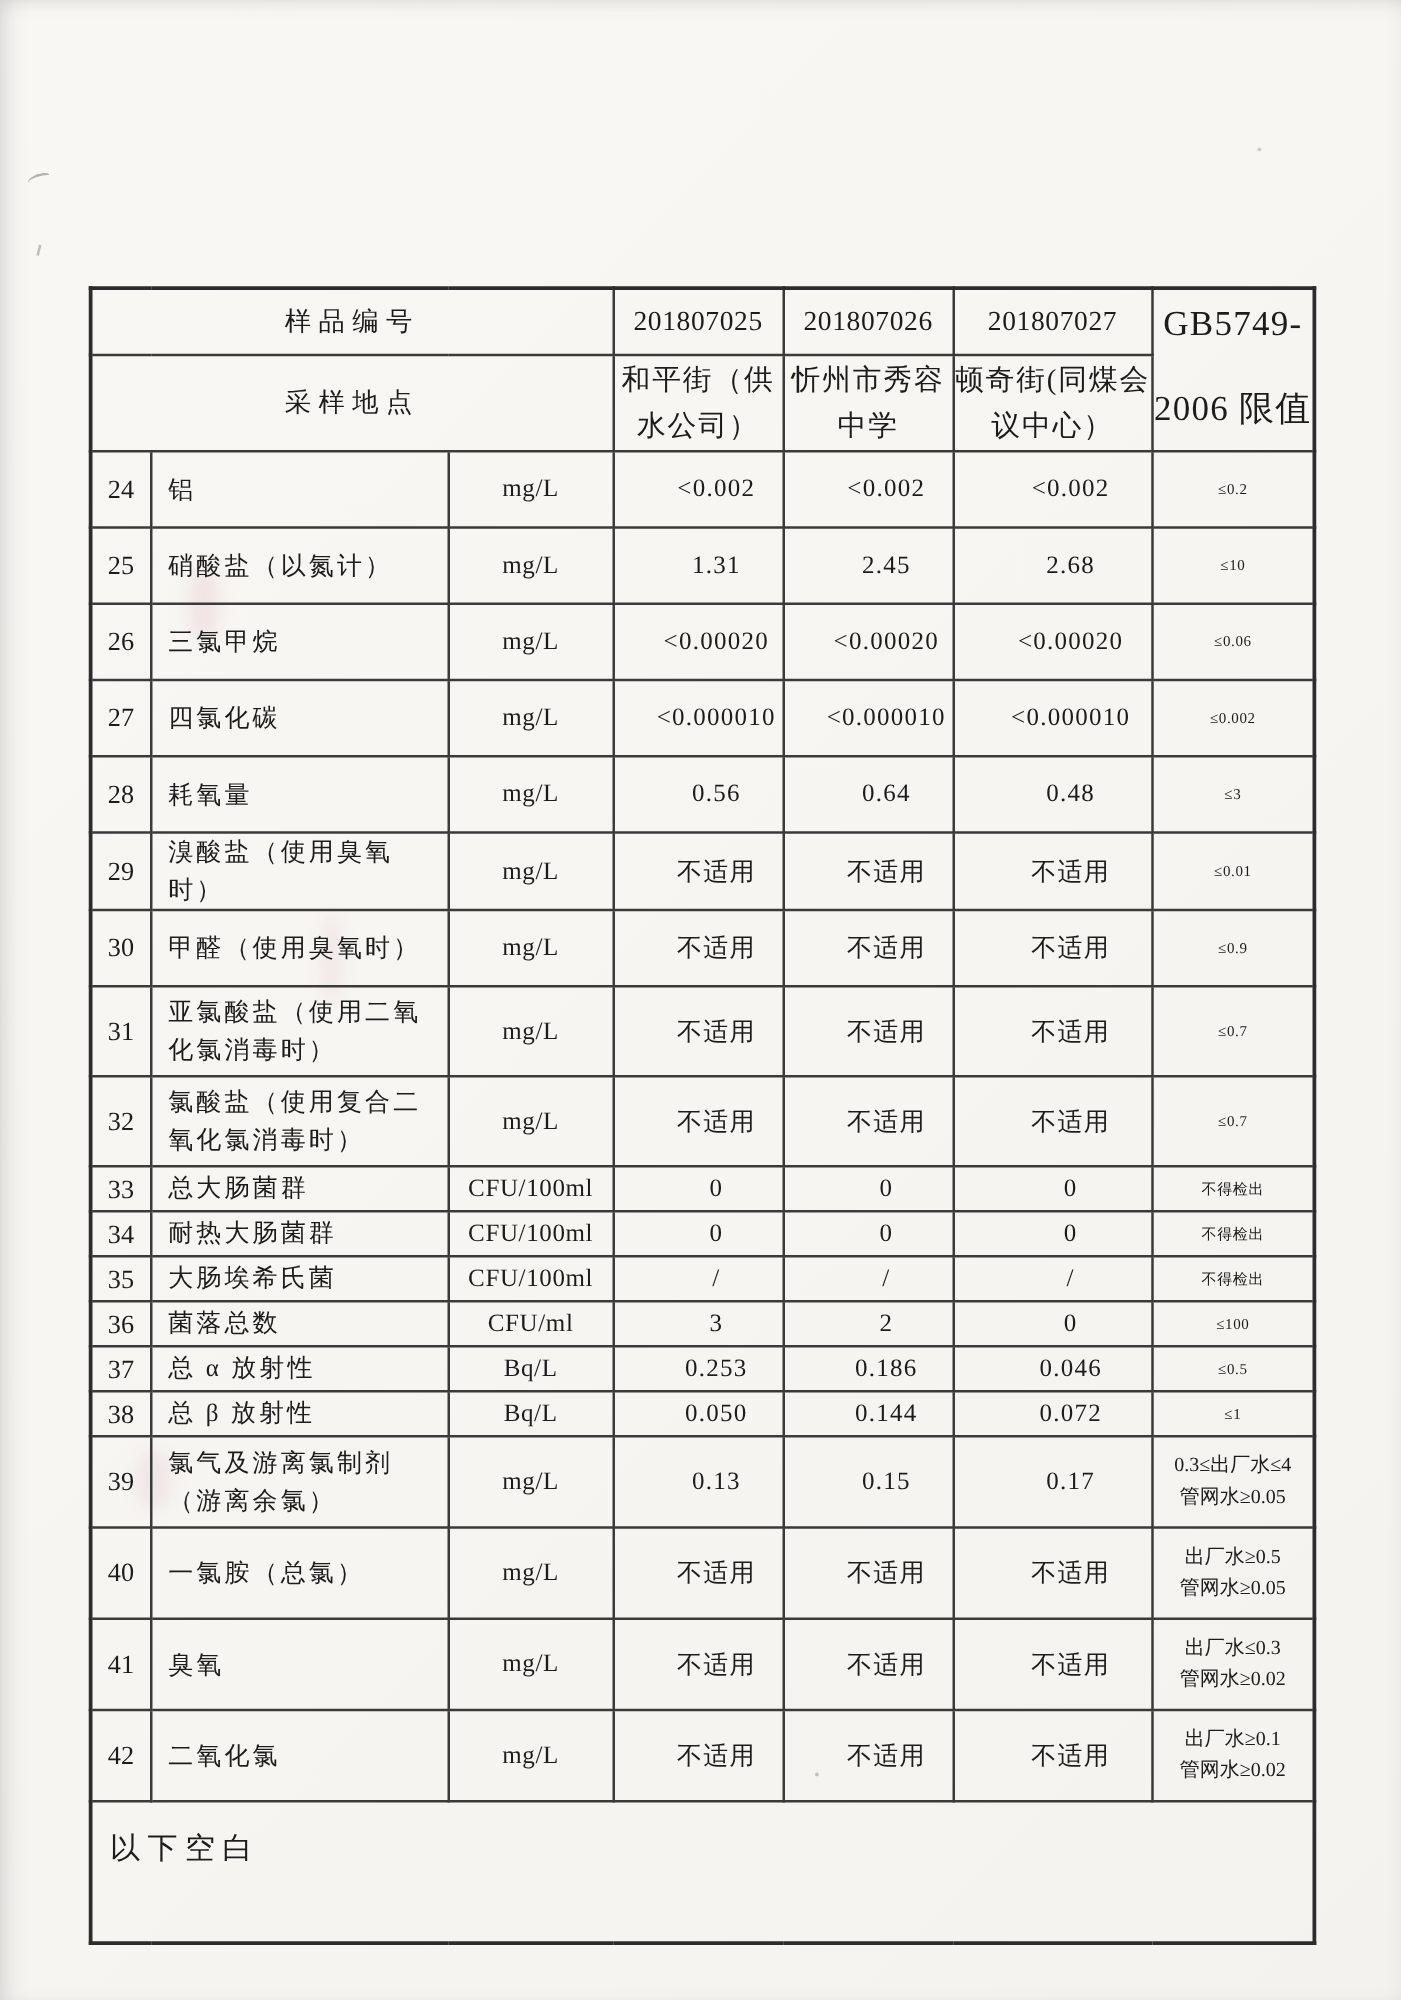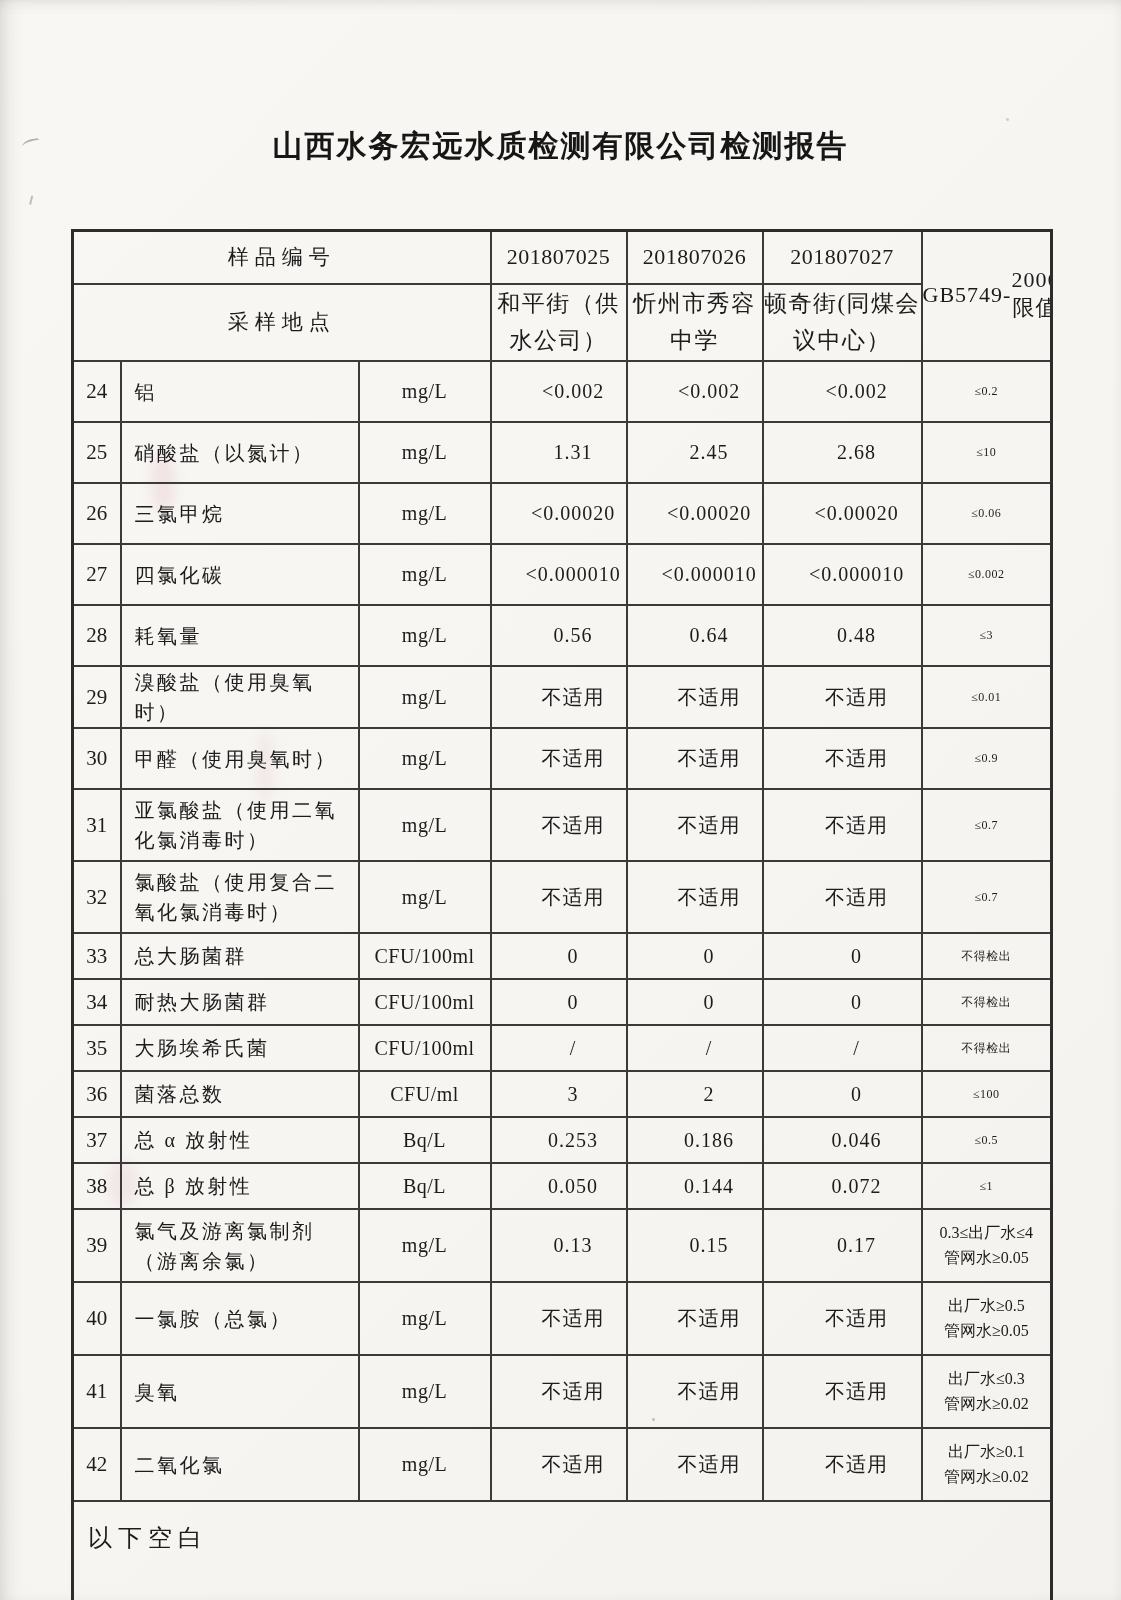--- a/index.html
+++ b/index.html
@@ -63,28 +63,28 @@
     text-align: center;
     font-weight: normal;
     overflow: hidden;
   }
   thead tr.h1 { height: 53px; }
   thead tr.h2 { height: 64px; }
   .hlabel { font-size: 21px; letter-spacing: 6px; font-weight: 500; }
   .sid    { font-size: 22px; letter-spacing: .5px; }
   .loc    { font-size: 23px; line-height: 1.65; white-space: pre-line; letter-spacing: 1.5px; }
   .standard-inner {
-    height: 102px; display: flex; 
+    height: 102px; display: flex; flex-direction: column;
     justify-content: space-between; align-items: center;
-    padding: 6px 0 8px; font-size: 22px; letter-spacing: 1px;
+    padding: 6px 0 8px; font-size: 28px; letter-spacing: 1px;
   }
 
   #rows tr { height: 61px; }
   #rows tr:nth-child(8), #rows tr:nth-child(9) { height: 72px; }
-  #rows tr:nth-child(n+10):nth-child(-n+15) { height: 46px; }
+  #rows tr:nth-child(n+10):nth-child(-n+15) { height: 36px; }
   #rows tr:nth-child(n+16) { height: 73px; }
 
   .no-cell    { font-size: 21px; }
   .name-cell  { text-align: left; padding-left: 13px; font-size: 20px;
                 letter-spacing: 2.5px; line-height: 1.5; white-space: pre-line; }
   .unit-cell  { font-size: 20px; letter-spacing: .5px; }
   .value-cell { font-size: 20px; letter-spacing: 1px; padding-left: 29px; }
   .limit-cell { font-size: 12px; white-space: pre-line; line-height: 1.4; letter-spacing: .5px; }
   .limit-cell.small-limit { font-size: 16px; line-height: 1.55; letter-spacing: 0; }
 
@@ -101,21 +101,20 @@
 <div class="page">
 
   <div class="artifact mark1"></div>
   <div class="artifact mark2"></div>
   <div class="artifact pink1"></div>
   <div class="artifact pink2"></div>
   <div class="artifact pink3"></div>
   <div class="artifact speck1"></div>
   <div class="artifact speck2"></div>
 
-  <h1 class="title">山西水务宏远水质检测有限公司检测报告</h1>
 
 
   <div class="table-wrap">
     <table>
       <colgroup>
         <col style="width:48px">
           <col style="width:238px">
           <col style="width:132px">
         <col style="width:136px">
           <col style="width:136px">

